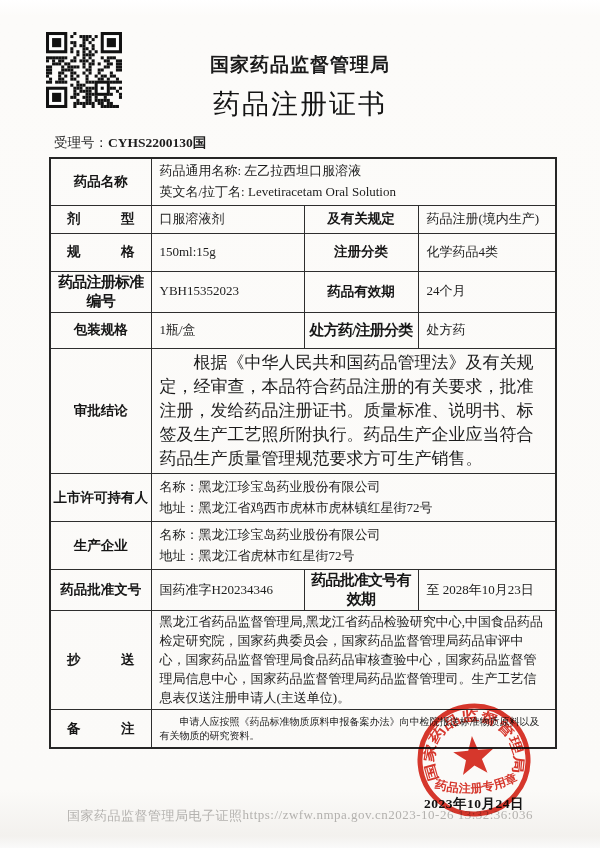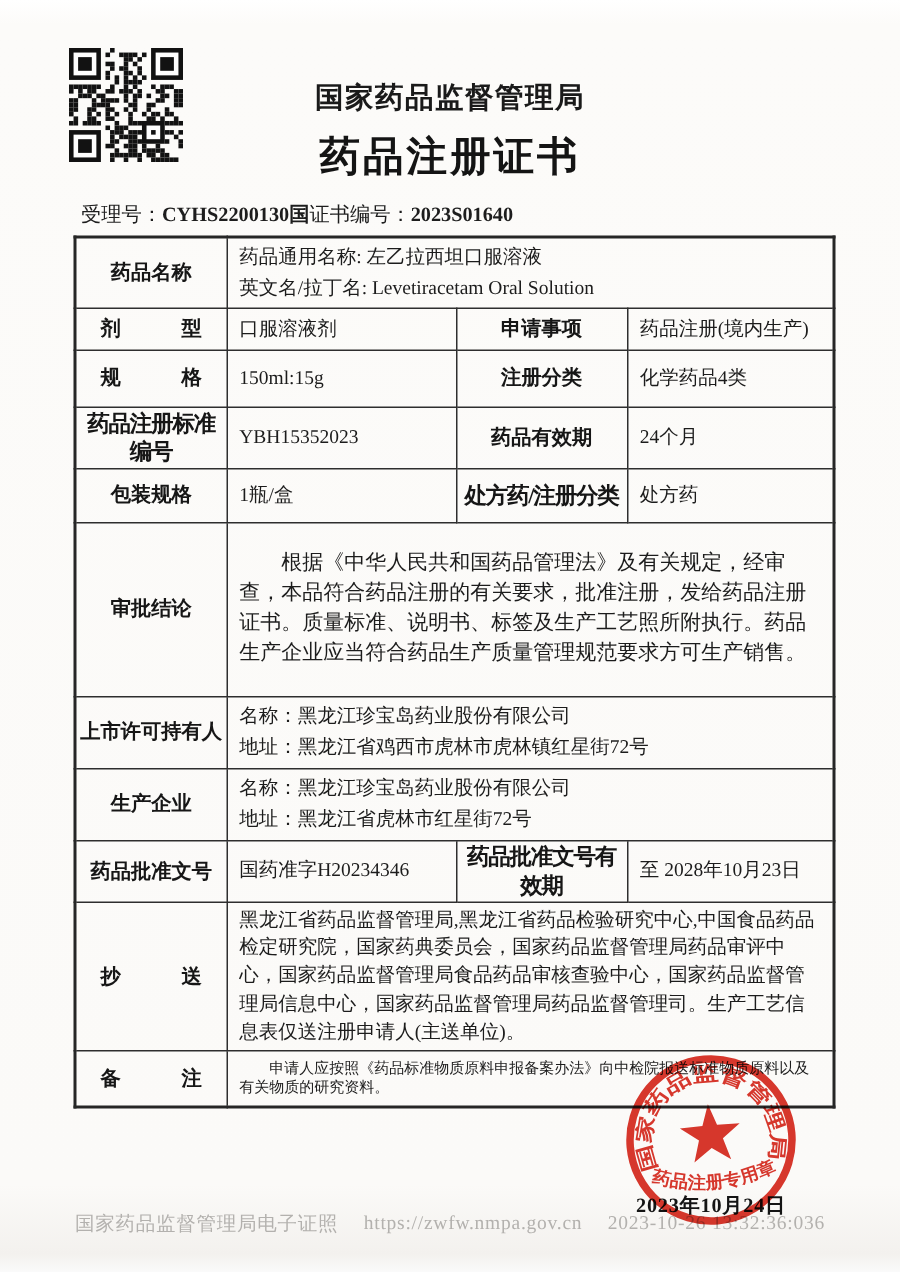--- a/index.html
+++ b/index.html
@@ -21,21 +21,21 @@
     position: absolute; top: 52px; left: 0; right: 0;
     text-align: center;
     font-family: "Liberation Sans", sans-serif;
     font-weight: 700; font-size: 19px; letter-spacing: 1px;
     color: #1a1a1a;
   }
   .doc-title {
     position: absolute; top: 86px; left: 0; right: 0;
     text-align: center;
     font-family: "Liberation Serif", serif;
-    font-weight: 700; font-size: 27px; letter-spacing: 2px;
+    font-weight: 400; font-size: 27px; letter-spacing: 2px;
     color: #141414;
   }
   .meta-row {
     position: absolute; top: 134px; left: 54px; right: 45px;
     display: flex; 
     font-size: 13.5px;
   }
   .meta-row b { font-weight: 700; }
   
   table.cert {
@@ -52,38 +52,38 @@
   table.cert th {
     font-weight: 700; font-size: 13.5px; 
     padding: 1px 2px; color: #161616;
   }
   table.cert th.tight { font-size: 15px; letter-spacing: -0.8px; }
   table.cert td {
     font-size: 13px; text-align: left; padding: 2px 8px;
     line-height: 1.45; color: #1c1c1c;
   }
   td.two-line div { line-height: 1.6; }
-  td.para p { text-indent: 2em; line-height: 1.42; font-size: 14px; }
+  td.para p { text-indent: 2em; line-height: 1.42; font-size: 17px; }
   td.dense { font-size: 12.3px; line-height: 13.6px; text-align: justify; padding: 2px 6px 2px 8px; }
   td.remark p { text-indent: 2em; line-height: 1.35; font-size: 10px; }
   
   .stamp-date {
     position: absolute; left: 414px; top: 795px; width: 120px;
     text-align: center; font-weight: 700; font-size: 13.5px;
     color: #141414; z-index: 1; letter-spacing: 0.5px;
   }
   svg.stamp {
     position: absolute; left: 414px; top: 700px; width: 120px; height: 120px;
     z-index: 2; mix-blend-mode: multiply; opacity: 0.93;
     transform: rotate(-5deg);
   }
   
   .footer {
     position: absolute; top: 807px; left: 0; right: 0;
-    display: flex; justify-content: center; gap: 17px;
+    display: flex; justify-content: center; gap: 0;
     color: #b3b1ae; font-size: 13px; letter-spacing: 0.5px;
     font-family: "Liberation Serif", serif;
   }
 </style>
 </head>
 <body>
 
 <div class="page">
 
   <svg id="qr" class="qr" viewBox="0 0 75 75">
@@ -304,42 +304,41 @@
       <rect x="0" y="54" width="21" height="21" fill="#121212"></rect>
       <rect x="3" y="57" width="15" height="15" fill="#fff"></rect>
       <rect x="6" y="60" width="9" height="9" fill="#121212"></rect>
     </svg>
 
   <div class="agency-title">国家药品监督管理局</div>
   <div class="doc-title">药品注册证书</div>
 
   <div class="meta-row">
     <div><span>受理号：</span><b>CYHS2200130国</b></div>
-    <div><span>证书编号：</span><b>2023S01640</b></div>
   </div>
 
   <table class="cert">
     <colgroup>
         <col style="width:101px">
         <col style="width:153px">
         <col style="width:114px">
         <col style="width:138px">
       </colgroup>
     <tbody>
         <tr style="height:47px">
       <th>药品名称</th>
       <td colspan="3" class="two-line">
         <div>药品通用名称: 左乙拉西坦口服溶液</div>
         <div>英文名/拉丁名: Levetiracetam Oral Solution</div>
       </td>
     </tr>
     <tr style="height:28px">
       <th>剂　　　型</th>
       <td>口服溶液剂</td>
-      <th>申请事项</th>
+      <th>及有关规定</th>
       <td>药品注册(境内生产)</td>
     </tr>
     <tr style="height:38px">
       <th>规　　　格</th>
       <td>150ml:15g</td>
       <th>注册分类</th>
       <td>化学药品4类</td>
     </tr>
     <tr style="height:26px">
       <th class="tight">药品注册标准编号</th>

